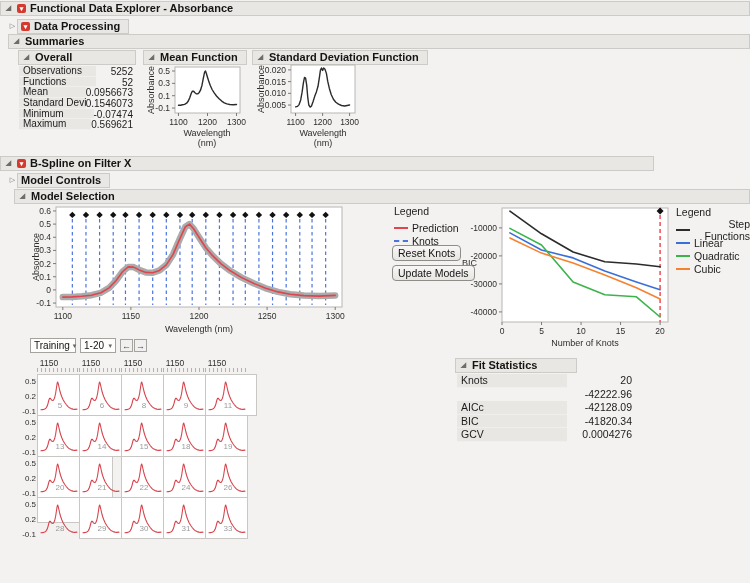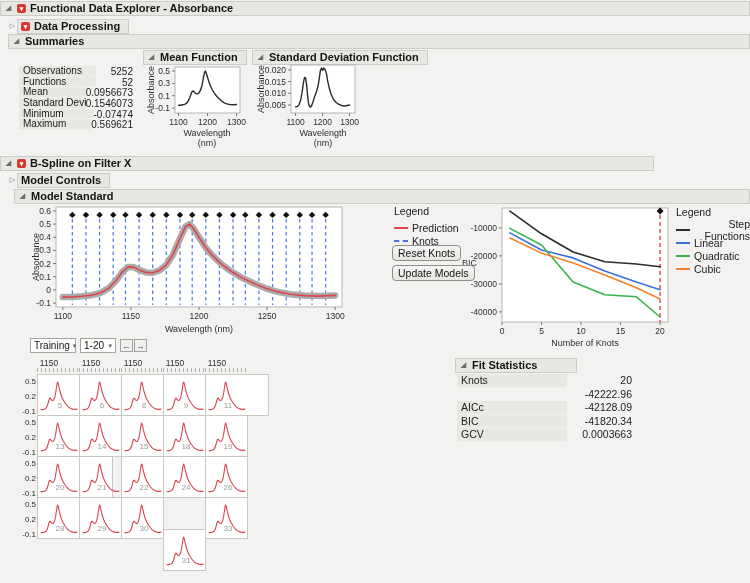--- a/index.html
+++ b/index.html
@@ -74,20 +74,26 @@
     </div>
   </div>
 
   <div class="orow" style="left:8px;top:33px;width:742px">
     <div class="obar fill">
       <span class="otri">◢</span>
       <span>Summaries</span>
     </div>
   </div>
 
+  <div class="orow" style="left:18px;top:49px;width:118px">
+    <div class="obar fill">
+      <span class="otri">◢</span>
+      <span>Overall</span>
+    </div>
+  </div>
 
   <div class="orow" style="left:143px;top:49px;width:104px">
     <div class="obar fill">
       <span class="otri">◢</span>
       <span>Mean Function</span>
     </div>
   </div>
 
   <div class="orow" style="left:252px;top:49px;width:130px">
     <div class="obar fill">
@@ -107,21 +113,21 @@
   <div class="orow" style="left:8px;top:172px">
     <span class="otri">▷</span>
     <div class="obar">
       <span>Model Controls</span>
     </div>
   </div>
 
   <div class="orow" style="left:14px;top:188px;width:736px">
     <div class="obar fill">
       <span class="otri">◢</span>
-      <span>Model Standard</span>
+      <span>Model Selection</span>
     </div>
   </div>
 
   <div class="orow" style="left:455px;top:357px;width:122px">
     <div class="obar fill">
       <span class="otri">◢</span>
       <span>Fit Statistics</span>
     </div>
   </div>
 
@@ -163,21 +169,21 @@
       <div class="trow" style="height: 13.5px;">
         <div class="tlabel" style="width: 110px; height: 13.5px; line-height: 13.5px;">AICc</div>
         <div class="tvalue">-42128.09</div>
       </div>
       <div class="trow" style="height: 13.5px;">
         <div class="tlabel" style="width: 110px; height: 13.5px; line-height: 13.5px;">BIC</div>
         <div class="tvalue">-41820.34</div>
       </div>
       <div class="trow" style="height: 13.5px;">
         <div class="tlabel" style="width: 110px; height: 13.5px; line-height: 13.5px;">GCV</div>
-        <div class="tvalue">0.0003663</div>
+        <div class="tvalue">0.0004276</div>
       </div>
     </div>
 
   <div class="plot-host" id="mean-plot-host" style="left:146px;top:62px">
       <svg width="104" height="86">
         <rect x="29" y="5" width="65" height="46" fill="#ffffff" stroke="#b8b6b3"></rect>
         <line x1="32.482142857142854" y1="51" x2="32.482142857142854" y2="54" stroke="#7a7a7a"></line>
         <text x="32.482142857142854" y="63" text-anchor="middle" class="tick">1100</text>
         <line x1="61.5" y1="51" x2="61.5" y2="54" stroke="#7a7a7a"></line>
         <text x="61.5" y="63" text-anchor="middle" class="tick">1200</text>
@@ -421,21 +427,21 @@
           <polyline points="3.0,34.8 4.3,34.6 5.5,34.4 6.8,34.0 8.0,33.1 9.1,31.3 10.0,28.5 10.9,25.0 11.6,23.3 12.4,23.4 13.1,24.4 14.0,25.3 14.9,25.5 15.8,24.6 16.7,22.5 17.6,18.5 18.5,12.5 19.2,8.0 19.7,7.0 20.3,8.8 21.0,12.0 21.9,16.0 22.8,19.0 23.9,22.0 25.1,24.8 26.6,27.3 28.2,29.5 29.8,31.4 31.4,32.8 33.1,33.6 34.9,34.1 36.8,34.4 39.0,34.1" fill="none" stroke="#d6454e" stroke-width="1.1" stroke-linejoin="round" stroke-linecap="round"></polyline>
           <text x="22" y="33" text-anchor="middle" class="tick" fill="#9b9b9b" style="fill:#9b9b9b;font-size:8px">8</text>
         </svg>
       </div>
       <div class="gcell" style="left: 141px; top: 18px; width: 43px; height: 42px;">
         <svg width="42" height="41">
           <polyline points="3.0,34.8 4.3,34.6 5.5,34.4 6.8,34.0 8.0,33.1 9.1,31.3 10.0,28.5 10.9,25.0 11.6,23.3 12.4,23.4 13.1,24.4 14.0,25.3 14.9,25.5 15.8,24.6 16.7,22.5 17.6,18.5 18.5,12.5 19.2,8.0 19.7,7.0 20.3,8.8 21.0,12.0 21.9,16.0 22.8,19.0 23.9,22.0 25.1,24.8 26.6,27.3 28.2,29.5 29.8,31.4 31.4,32.8 33.1,33.6 34.9,34.1 36.8,34.4 39.0,34.1" fill="none" stroke="#d6454e" stroke-width="1.1" stroke-linejoin="round" stroke-linecap="round"></polyline>
           <text x="22" y="33" text-anchor="middle" class="tick" fill="#9b9b9b" style="fill:#9b9b9b;font-size:8px">9</text>
         </svg>
       </div>
-      <div class="gcell" style="left: 183px; top: 18px; width: 64px; height: 42px;">
+      <div class="gcell" style="left: 183px; top: 18px; width: 52px; height: 42px;">
         <svg width="42" height="41">
           <polyline points="3.0,34.8 4.3,34.6 5.5,34.4 6.8,34.0 8.0,33.1 9.1,31.3 10.0,28.5 10.9,25.0 11.6,23.3 12.4,23.4 13.1,24.4 14.0,25.3 14.9,25.5 15.8,24.6 16.7,22.5 17.6,18.5 18.5,12.5 19.2,8.0 19.7,7.0 20.3,8.8 21.0,12.0 21.9,16.0 22.8,19.0 23.9,22.0 25.1,24.8 26.6,27.3 28.2,29.5 29.8,31.4 31.4,32.8 33.1,33.6 34.9,34.1 36.8,34.4 39.0,34.1" fill="none" stroke="#d6454e" stroke-width="1.1" stroke-linejoin="round" stroke-linecap="round"></polyline>
           <text x="22" y="33" text-anchor="middle" class="tick" fill="#9b9b9b" style="fill:#9b9b9b;font-size:8px">11</text>
         </svg>
       </div>
       <span class="rowlab" style="left: 0px; top: 62px;">0.5</span>
       <span class="rowlab" style="left: 0px; top: 77px;">0.2</span>
       <span class="rowlab" style="left: 0px; top: 92px;">-0.1</span>
       <div class="gcell" style="left: 15px; top: 59px; width: 43px; height: 42px;">
         <svg width="42" height="41">
@@ -496,39 +502,39 @@
       </div>
       <div class="gcell" style="left: 183px; top: 100px; width: 43px; height: 42px;">
         <svg width="42" height="41">
           <polyline points="3.0,34.8 4.3,34.6 5.5,34.4 6.8,34.0 8.0,33.1 9.1,31.3 10.0,28.5 10.9,25.0 11.6,23.3 12.4,23.4 13.1,24.4 14.0,25.3 14.9,25.5 15.8,24.6 16.7,22.5 17.6,18.5 18.5,12.5 19.2,8.0 19.7,7.0 20.3,8.8 21.0,12.0 21.9,16.0 22.8,19.0 23.9,22.0 25.1,24.8 26.6,27.3 28.2,29.5 29.8,31.4 31.4,32.8 33.1,33.6 34.9,34.1 36.8,34.4 39.0,34.1" fill="none" stroke="#d6454e" stroke-width="1.1" stroke-linejoin="round" stroke-linecap="round"></polyline>
           <text x="22" y="33" text-anchor="middle" class="tick" fill="#9b9b9b" style="fill:#9b9b9b;font-size:8px">26</text>
         </svg>
       </div>
       <span class="rowlab" style="left: 0px; top: 144px;">0.5</span>
       <span class="rowlab" style="left: 0px; top: 159px;">0.2</span>
       <span class="rowlab" style="left: 0px; top: 174px;">-0.1</span>
-      <div class="gcell" style="left: 15px; top: 141px; width: 43px; height: 42px;">
+      <div class="gcell" style="left: 15px; top: 141px; width: 43px; height: 26px;">
         <svg width="42" height="41">
           <polyline points="3.0,34.8 4.3,34.6 5.5,34.4 6.8,34.0 8.0,33.1 9.1,31.3 10.0,28.5 10.9,25.0 11.6,23.3 12.4,23.4 13.1,24.4 14.0,25.3 14.9,25.5 15.8,24.6 16.7,22.5 17.6,18.5 18.5,12.5 19.2,8.0 19.7,7.0 20.3,8.8 21.0,12.0 21.9,16.0 22.8,19.0 23.9,22.0 25.1,24.8 26.6,27.3 28.2,29.5 29.8,31.4 31.4,32.8 33.1,33.6 34.9,34.1 36.8,34.4 39.0,34.1" fill="none" stroke="#d6454e" stroke-width="1.1" stroke-linejoin="round" stroke-linecap="round"></polyline>
           <text x="22" y="33" text-anchor="middle" class="tick" fill="#9b9b9b" style="fill:#9b9b9b;font-size:8px">28</text>
         </svg>
       </div>
       <div class="gcell" style="left: 57px; top: 141px; width: 43px; height: 42px;">
         <svg width="42" height="41">
           <polyline points="3.0,34.8 4.3,34.6 5.5,34.4 6.8,34.0 8.0,33.1 9.1,31.3 10.0,28.5 10.9,25.0 11.6,23.3 12.4,23.4 13.1,24.4 14.0,25.3 14.9,25.5 15.8,24.6 16.7,22.5 17.6,18.5 18.5,12.5 19.2,8.0 19.7,7.0 20.3,8.8 21.0,12.0 21.9,16.0 22.8,19.0 23.9,22.0 25.1,24.8 26.6,27.3 28.2,29.5 29.8,31.4 31.4,32.8 33.1,33.6 34.9,34.1 36.8,34.4 39.0,34.1" fill="none" stroke="#d6454e" stroke-width="1.1" stroke-linejoin="round" stroke-linecap="round"></polyline>
           <text x="22" y="33" text-anchor="middle" class="tick" fill="#9b9b9b" style="fill:#9b9b9b;font-size:8px">29</text>
         </svg>
       </div>
       <div class="gcell" style="left: 99px; top: 141px; width: 43px; height: 42px;">
         <svg width="42" height="41">
           <polyline points="3.0,34.8 4.3,34.6 5.5,34.4 6.8,34.0 8.0,33.1 9.1,31.3 10.0,28.5 10.9,25.0 11.6,23.3 12.4,23.4 13.1,24.4 14.0,25.3 14.9,25.5 15.8,24.6 16.7,22.5 17.6,18.5 18.5,12.5 19.2,8.0 19.7,7.0 20.3,8.8 21.0,12.0 21.9,16.0 22.8,19.0 23.9,22.0 25.1,24.8 26.6,27.3 28.2,29.5 29.8,31.4 31.4,32.8 33.1,33.6 34.9,34.1 36.8,34.4 39.0,34.1" fill="none" stroke="#d6454e" stroke-width="1.1" stroke-linejoin="round" stroke-linecap="round"></polyline>
           <text x="22" y="33" text-anchor="middle" class="tick" fill="#9b9b9b" style="fill:#9b9b9b;font-size:8px">30</text>
         </svg>
       </div>
-      <div class="gcell" style="left: 141px; top: 141px; width: 43px; height: 42px; margin-top: 32px;">
+      <div class="gcell" style="left: 141px; top: 141px; width: 43px; height: 42px;">
         <svg width="42" height="41">
           <polyline points="3.0,34.8 4.3,34.6 5.5,34.4 6.8,34.0 8.0,33.1 9.1,31.3 10.0,28.5 10.9,25.0 11.6,23.3 12.4,23.4 13.1,24.4 14.0,25.3 14.9,25.5 15.8,24.6 16.7,22.5 17.6,18.5 18.5,12.5 19.2,8.0 19.7,7.0 20.3,8.8 21.0,12.0 21.9,16.0 22.8,19.0 23.9,22.0 25.1,24.8 26.6,27.3 28.2,29.5 29.8,31.4 31.4,32.8 33.1,33.6 34.9,34.1 36.8,34.4 39.0,34.1" fill="none" stroke="#d6454e" stroke-width="1.1" stroke-linejoin="round" stroke-linecap="round"></polyline>
           <text x="22" y="33" text-anchor="middle" class="tick" fill="#9b9b9b" style="fill:#9b9b9b;font-size:8px">31</text>
         </svg>
       </div>
       <div class="gcell" style="left: 183px; top: 141px; width: 43px; height: 42px;">
         <svg width="42" height="41">
           <polyline points="3.0,34.8 4.3,34.6 5.5,34.4 6.8,34.0 8.0,33.1 9.1,31.3 10.0,28.5 10.9,25.0 11.6,23.3 12.4,23.4 13.1,24.4 14.0,25.3 14.9,25.5 15.8,24.6 16.7,22.5 17.6,18.5 18.5,12.5 19.2,8.0 19.7,7.0 20.3,8.8 21.0,12.0 21.9,16.0 22.8,19.0 23.9,22.0 25.1,24.8 26.6,27.3 28.2,29.5 29.8,31.4 31.4,32.8 33.1,33.6 34.9,34.1 36.8,34.4 39.0,34.1" fill="none" stroke="#d6454e" stroke-width="1.1" stroke-linejoin="round" stroke-linecap="round"></polyline>
           <text x="22" y="33" text-anchor="middle" class="tick" fill="#9b9b9b" style="fill:#9b9b9b;font-size:8px">33</text>
         </svg>

